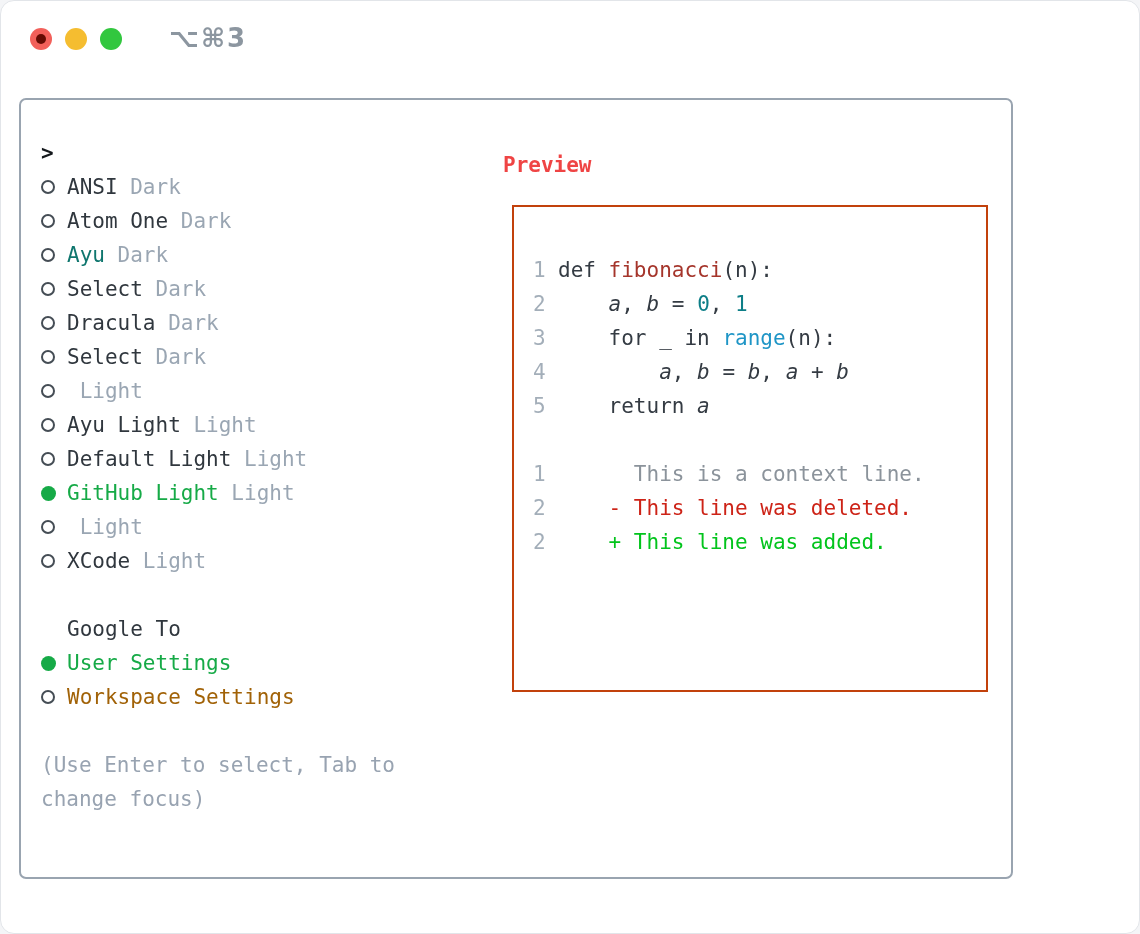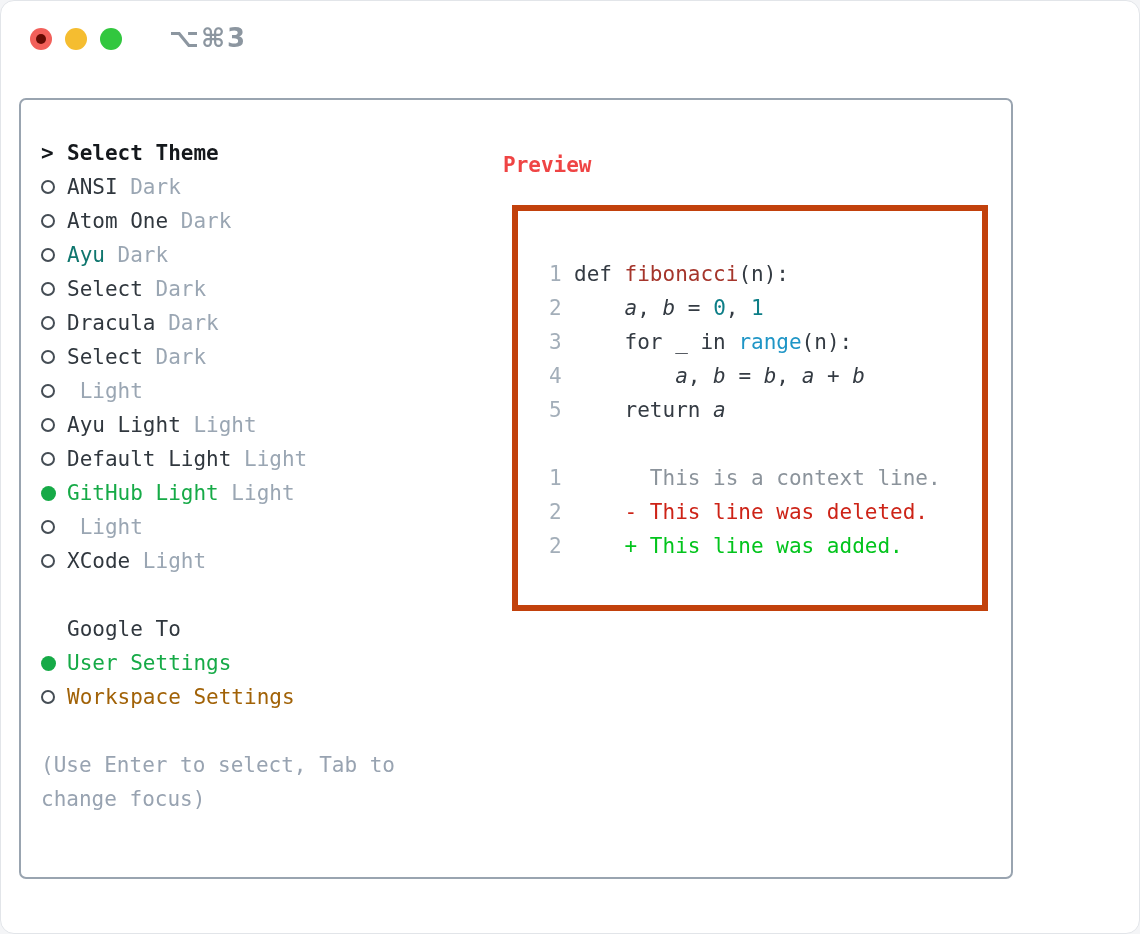--- a/index.html
+++ b/index.html
@@ -28,22 +28,22 @@
   .row.spacer{pointer-events:none;}
   .marker{display:inline-block;width:26px;flex:0 0 26px;position:relative;height:34px;}
   .prompt-char{position:absolute;left:0;top:0;line-height:34px;font-weight:bold;}
   .radio{position:absolute;left:0;top:10px;width:14px;height:14px;border-radius:50%;border:2px solid #454d55;}
   .radio.sel{border:none;width:15px;height:15px;top:10px;}
   .hdr{font-weight:bold;}
   .hint{white-space:normal;line-height:34px;margin-top:34px;width:420px;}
   
   .preview-label{position:absolute;left:482px;top:53px;font-size:21px;font-weight:bold;}
   .preview-box{
-    position:absolute;left:491px;top:105px;width:476px;height:406px;
-    border:6px solid #c2410c;background:#ffffff;overflow:hidden;padding-left:12px;
+    position:absolute;left:491px;top:105px;width:476px;height:487px;
+    border:2px solid #c2410c;background:#ffffff;overflow:hidden;
   }
   .code{margin:0;padding:46px 0 0 19px;font-size:21px;line-height:34px;white-space:pre;
         font-family:"DejaVu Sans Mono","Liberation Mono",monospace;}
   .cl{height:34px;}
   .ln{display:inline-block;width:25px;}
   .tok-variable{font-style:italic;}
 </style>
 </head>
 <body>
 
@@ -58,21 +58,20 @@
     <span class="win-title" id="win-title" style="color: rgb(140, 150, 160);">⌥⌘3</span>
   </div>
 
   <div class="panel">
 
     <div class="left-col">
       <div class="row">
         <span class="marker">
           <span class="prompt-char" id="prompt-char" style="color: rgb(20, 24, 28);">&gt;</span>
         </span>
-        <span class="hdr" id="theme-header" style="color: rgb(20, 24, 28);">Select Theme</span>
       </div>
 
       <div id="theme-list">
           <div class="row"><span class="marker"><span class="radio"></span></span><span style="color: rgb(48, 55, 62);">ANSI</span><span style="color: rgb(154, 166, 179);"> Dark</span></div>
           <div class="row"><span class="marker"><span class="radio"></span></span><span style="color: rgb(48, 55, 62);">Atom One</span><span style="color: rgb(154, 166, 179);"> Dark</span></div>
           <div class="row"><span class="marker"><span class="radio"></span></span><span style="color: #0f766e;">Ayu</span><span style="color: rgb(154, 166, 179);"> Dark</span></div>
           <div class="row"><span class="marker"><span class="radio"></span></span><span style="color: rgb(48, 55, 62);">Select</span><span style="color: rgb(154, 166, 179);"> Dark</span></div>
           <div class="row"><span class="marker"><span class="radio"></span></span><span style="color: rgb(48, 55, 62);">Dracula</span><span style="color: rgb(154, 166, 179);"> Dark</span></div>
           <div class="row"><span class="marker"><span class="radio"></span></span><span style="color: rgb(48, 55, 62);">Select</span><span style="color: rgb(154, 166, 179);"> Dark</span></div>
           <div class="row"><span class="marker"><span class="radio"></span></span><span style="color: rgb(154, 166, 179);"> Light</span></div>

